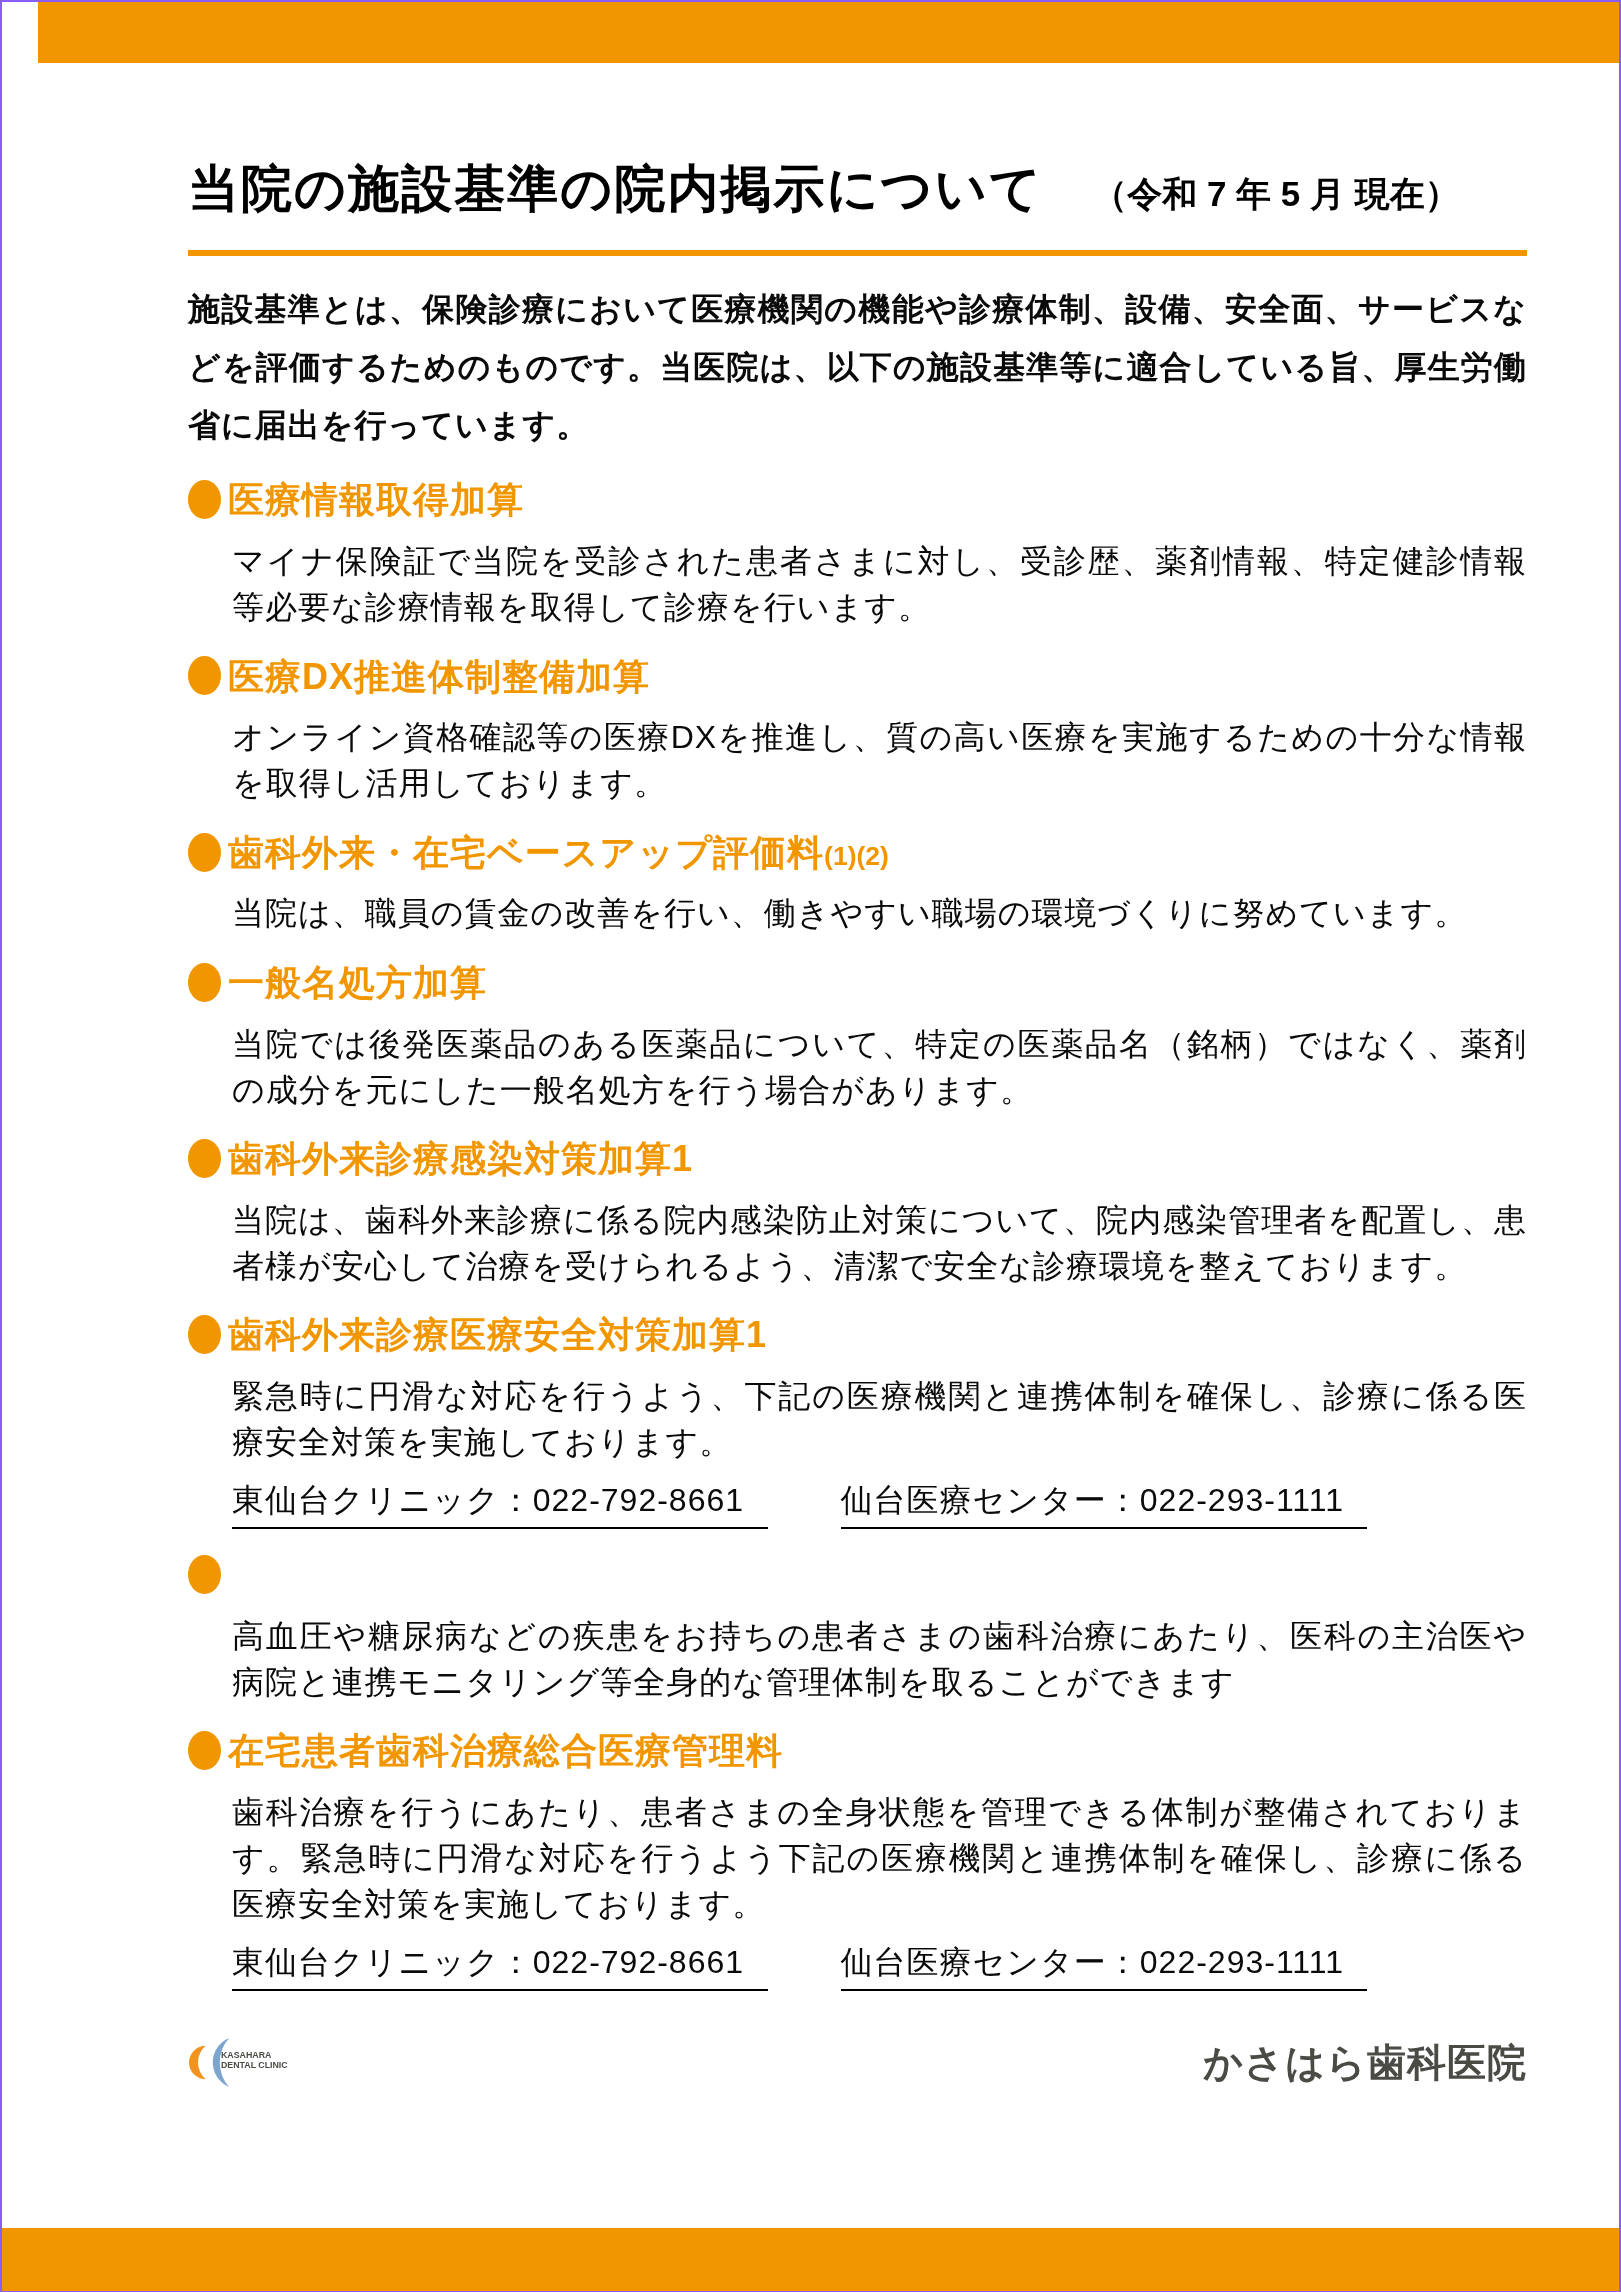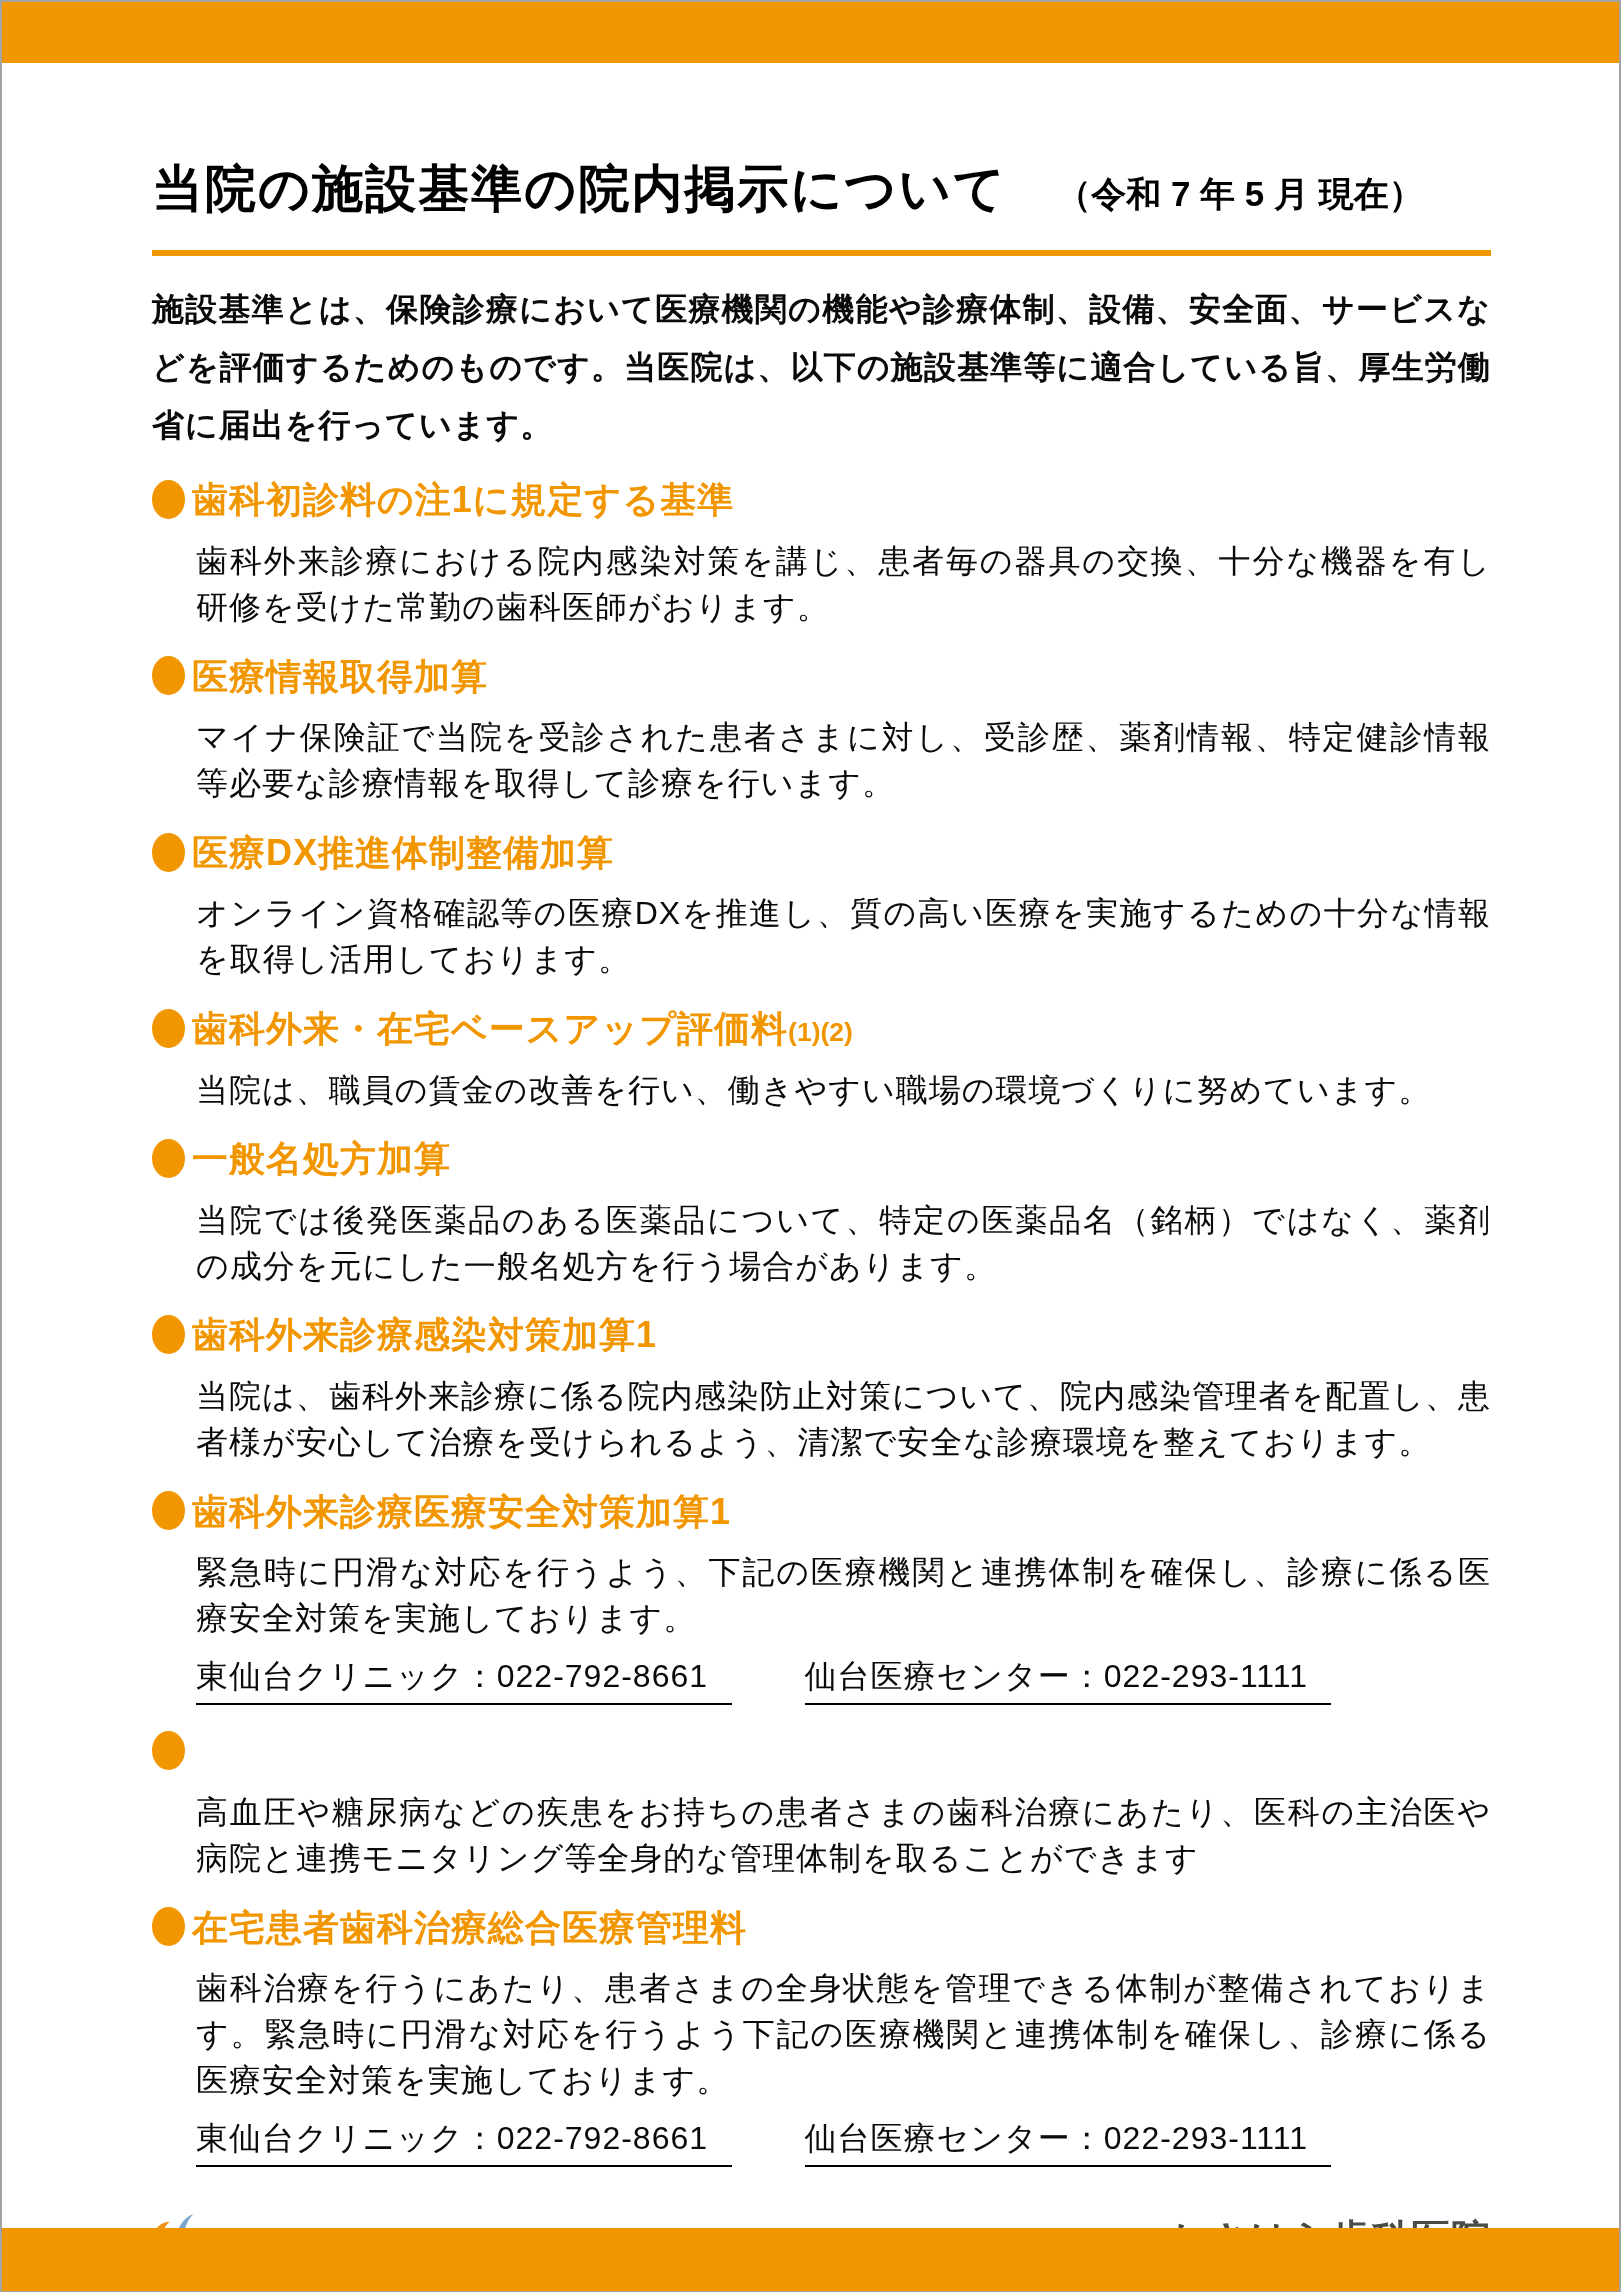--- a/index.html
+++ b/index.html
@@ -1,24 +1,25 @@
 <!DOCTYPE html>
 <html><head>
 <meta charset="utf-8">
 <style>
   html,body { margin:0; padding:0; background:#ffffff; }
   .page {
     position:relative;
     width:1621px; height:2293px;
     box-sizing:border-box;
-    border:2px solid #a3a3a3;
+    border:2px solid #8b5cf6;
     background:#ffffff;
     overflow:hidden;
     font-family:"Liberation Sans", sans-serif;
     color:#0a0a0a;
+    padding-left:36px;
   }
   .topbar { height:61px; background:#F29600; }
   .footbar { position:absolute; left:0; right:0; bottom:0; height:63px; background:#F29600; }
 
   .content { margin-left:150px; width:1339px; }
 
   .title-row { margin-top:92px; white-space:nowrap; }
   .doc-title { display:inline-block; font-size:51px; font-weight:900; letter-spacing:2px; color:#000; }
   .doc-date  { display:inline-block; font-size:35px; font-weight:800; margin-left:49px; color:#000; }
 
@@ -65,24 +66,20 @@
   <div class="content">
 
     <div class="title-row">
       <span class="doc-title">当院の施設基準の院内掲示について</span><span class="doc-date">（令和 7 年 5 月 現在）</span>
     </div>
 
     <div class="divider"></div>
 
     <p class="intro">施設基準とは、保険診療において医療機関の機能や診療体制、設備、安全面、サービスなどを評価するためのものです。当医院は、以下の施設基準等に適合している旨、厚生労働省に届出を行っています。</p>
 
-    <section>
-      <div class="sec-head"><span class="bullet"></span><span>歯科初診料の注1に規定する基準</span><span class="sec-suffix"></span></div>
-      <p class="sec-body">歯科外来診療における院内感染対策を講じ、患者毎の器具の交換、十分な機器を有し研修を受けた常勤の歯科医師がおります。</p>
-    </section>
 
     <section>
       <div class="sec-head"><span class="bullet"></span><span>医療情報取得加算</span><span class="sec-suffix"></span></div>
       <p class="sec-body">マイナ保険証で当院を受診された患者さまに対し、受診歴、薬剤情報、特定健診情報等必要な診療情報を取得して診療を行います。</p>
     </section>
 
     <section>
       <div class="sec-head"><span class="bullet"></span><span>医療DX推進体制整備加算</span><span class="sec-suffix"></span></div>
       <p class="sec-body">オンライン資格確認等の医療DXを推進し、質の高い医療を実施するための十分な情報を取得し活用しております。</p>
     </section>

